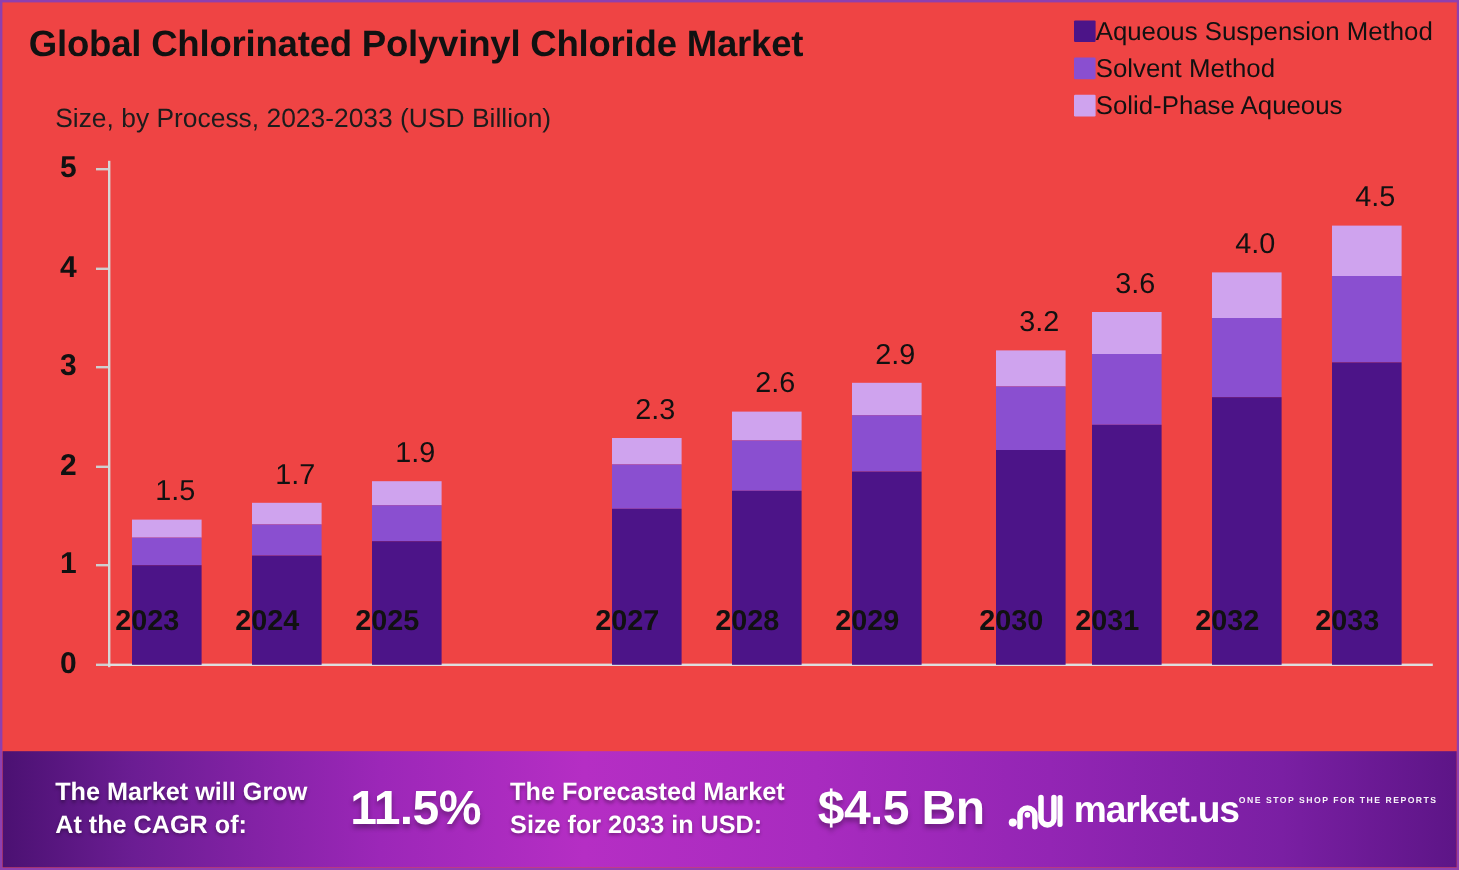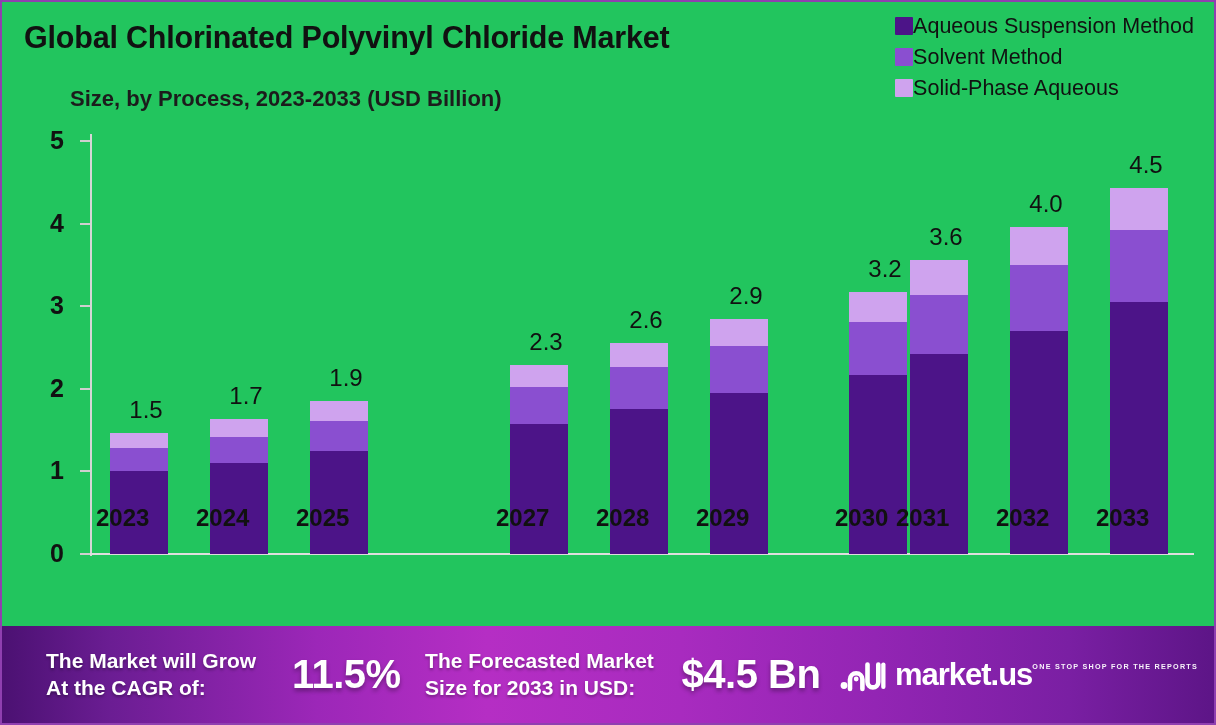--- a/index.html
+++ b/index.html
@@ -6,21 +6,21 @@
   html, body { width: 1216px; height: 725px; }
   body {
     font-family: "Liberation Sans", sans-serif;
     background: #ffffff;
     overflow: hidden;
   }
   #page {
     position: relative;
     width: 1216px;
     height: 725px;
-    background: #22c55e;
+    background: #ef4444;
     border: 2px solid #8f3fb0;
     overflow: hidden;
   }
   
   .header {
     position: absolute;
     left: 0; top: 0;
     width: 1216px;
     height: 120px;
   }
@@ -30,24 +30,23 @@
     font-size: 30.5px;
     font-weight: bold;
     color: #111111;
     letter-spacing: -0.2px;
     white-space: nowrap;
   }
   .subtitle {
     position: absolute;
     left: 44px; top: 84px;
     font-size: 22px;
-    font-weight: 700;
+    font-weight: 400;
     color: #1c1c1c;
     white-space: nowrap;
-    margin-left: 24px;
   }
   
   .legend {
     position: absolute;
     right: 24px; top: 12px;
     display: flex;
     flex-direction: column;
     gap: 7px;
     align-items: flex-start;
   }
@@ -292,21 +291,21 @@
         </div>
         <div class="bar-group" style="left: 614px;">
           <div class="bar-stack">
             <div class="seg" style="height: 27.258px; background: rgb(207, 163, 238);"></div>
             <div class="seg" style="height: 47.082px; background: rgb(138, 79, 208);"></div>
             <div class="seg" style="height: 161.07px; background: rgb(76, 20, 136);"></div>
             <div class="bar-total">2.9</div>
           </div>
           <div class="xtick">2029</div>
         </div>
-        <div class="bar-group" style="left: 753px; margin-top: 19px;">
+        <div class="bar-group" style="left: 734px; margin-top: 19px;">
           <div class="bar-stack">
             <div class="seg" style="height: 29.736px; background: rgb(207, 163, 238);"></div>
             <div class="seg" style="height: 52.864px; background: rgb(138, 79, 208);"></div>
             <div class="seg" style="height: 179.242px; background: rgb(76, 20, 136);"></div>
             <div class="bar-total">3.2</div>
           </div>
           <div class="xtick">2030</div>
         </div>
         <div class="bar-group" style="left: 814px;">
           <div class="bar-stack">

